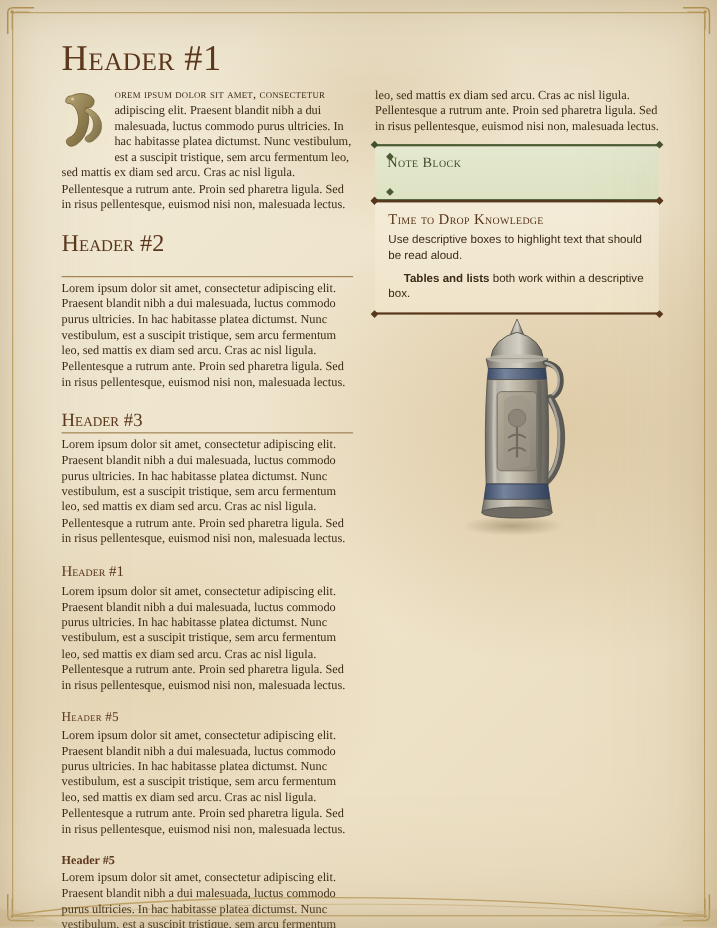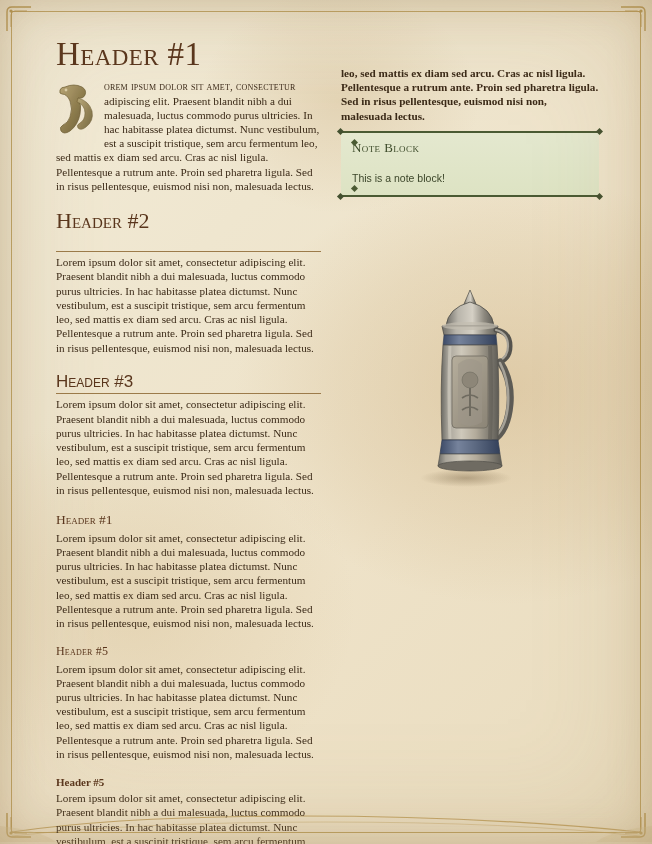--- a/index.html
+++ b/index.html
@@ -70,21 +70,21 @@
     left: 0; top: 0;
     width: 652px;
     height: 844px;
   }
 
   .col {
     position: absolute;
     width: 265px;
   }
   .col-left  { left: 56px;  top: 36px; }
-  .col-right { left: 341px; top: 66px; width: 258px; font-weight: bold; }
+  .col-right { left: 341px; top: 80px; width: 258px; }
 
   h1.hdr1 {
     font-family: "Liberation Serif", serif;
     font-size: 33px;
     font-weight: normal;
     font-variant: small-caps;
     letter-spacing: 0.4px;
     color: #59351c;
     margin: 0 0 7px 0;
     line-height: 1.1;
@@ -94,21 +94,21 @@
     font-size: 22px;
     font-weight: normal;
     font-variant: small-caps;
     color: #59351c;
     margin: 16px 0 3px 0;
     line-height: 1.1;
     border-bottom: 1.5px solid #9c7b4a;
     padding-bottom: 18px;
   }
   h3.hdr3 {
-    font-family: Liberation Sans, sans-serif;
+    font-family: Liberation Serif, serif;
     font-size: 17px;
     font-weight: normal;
     font-variant: small-caps;
     color: #59351c;
     margin: 18px 0 3px 0;
     line-height: 1.1;
     border-bottom: 1px solid #9c7b4a;
     padding-bottom: 2px;
   }
   h4.hdr4 {
@@ -355,23 +355,31 @@
     <div class="col col-right">
       <p class="body">leo, sed mattis ex diam sed arcu. Cras ac nisl ligula. Pellentesque a rutrum ante. Proin sed pharetra ligula. Sed in risus pellentesque, euismod nisi non, malesuada lectus.</p>
     </div>
 
     <div class="note-block">
       <span class="note-corner nc-tl"></span>
       <span class="note-corner nc-tr"></span>
       <span class="note-corner nc-bl"></span>
       <span class="note-corner nc-br"></span>
       <div class="note-title">Note Block</div>
-      <p class="note-text">This is a note block!</p>
     </div>
 
+    <div class="desc-box">
+      <span class="desc-corner dc-tl"></span>
+      <span class="desc-corner dc-tr"></span>
+      <span class="desc-corner dc-bl"></span>
+      <span class="desc-corner dc-br"></span>
+      <div class="desc-title">Time to Drop Knowledge</div>
+      <p class="desc-text">Use descriptive boxes to highlight text that should be read aloud.</p>
+      <p class="desc-text indent"><b>Tables and lists</b><span> both work within a descriptive box.</span></p>
+    </div>
 
     <div class="stein">
       <svg width="140" height="200" viewBox="0 0 140 200">
         <defs>
           <linearGradient id="bodyg" x1="0" y1="0" x2="1" y2="0">
             <stop offset="0%" stop-color="#6b6a64"></stop>
             <stop offset="12%" stop-color="#a8a49a"></stop>
             <stop offset="35%" stop-color="#cfc9bb"></stop>
             <stop offset="60%" stop-color="#b3ab9b"></stop>
             <stop offset="85%" stop-color="#7e7a70"></stop>

